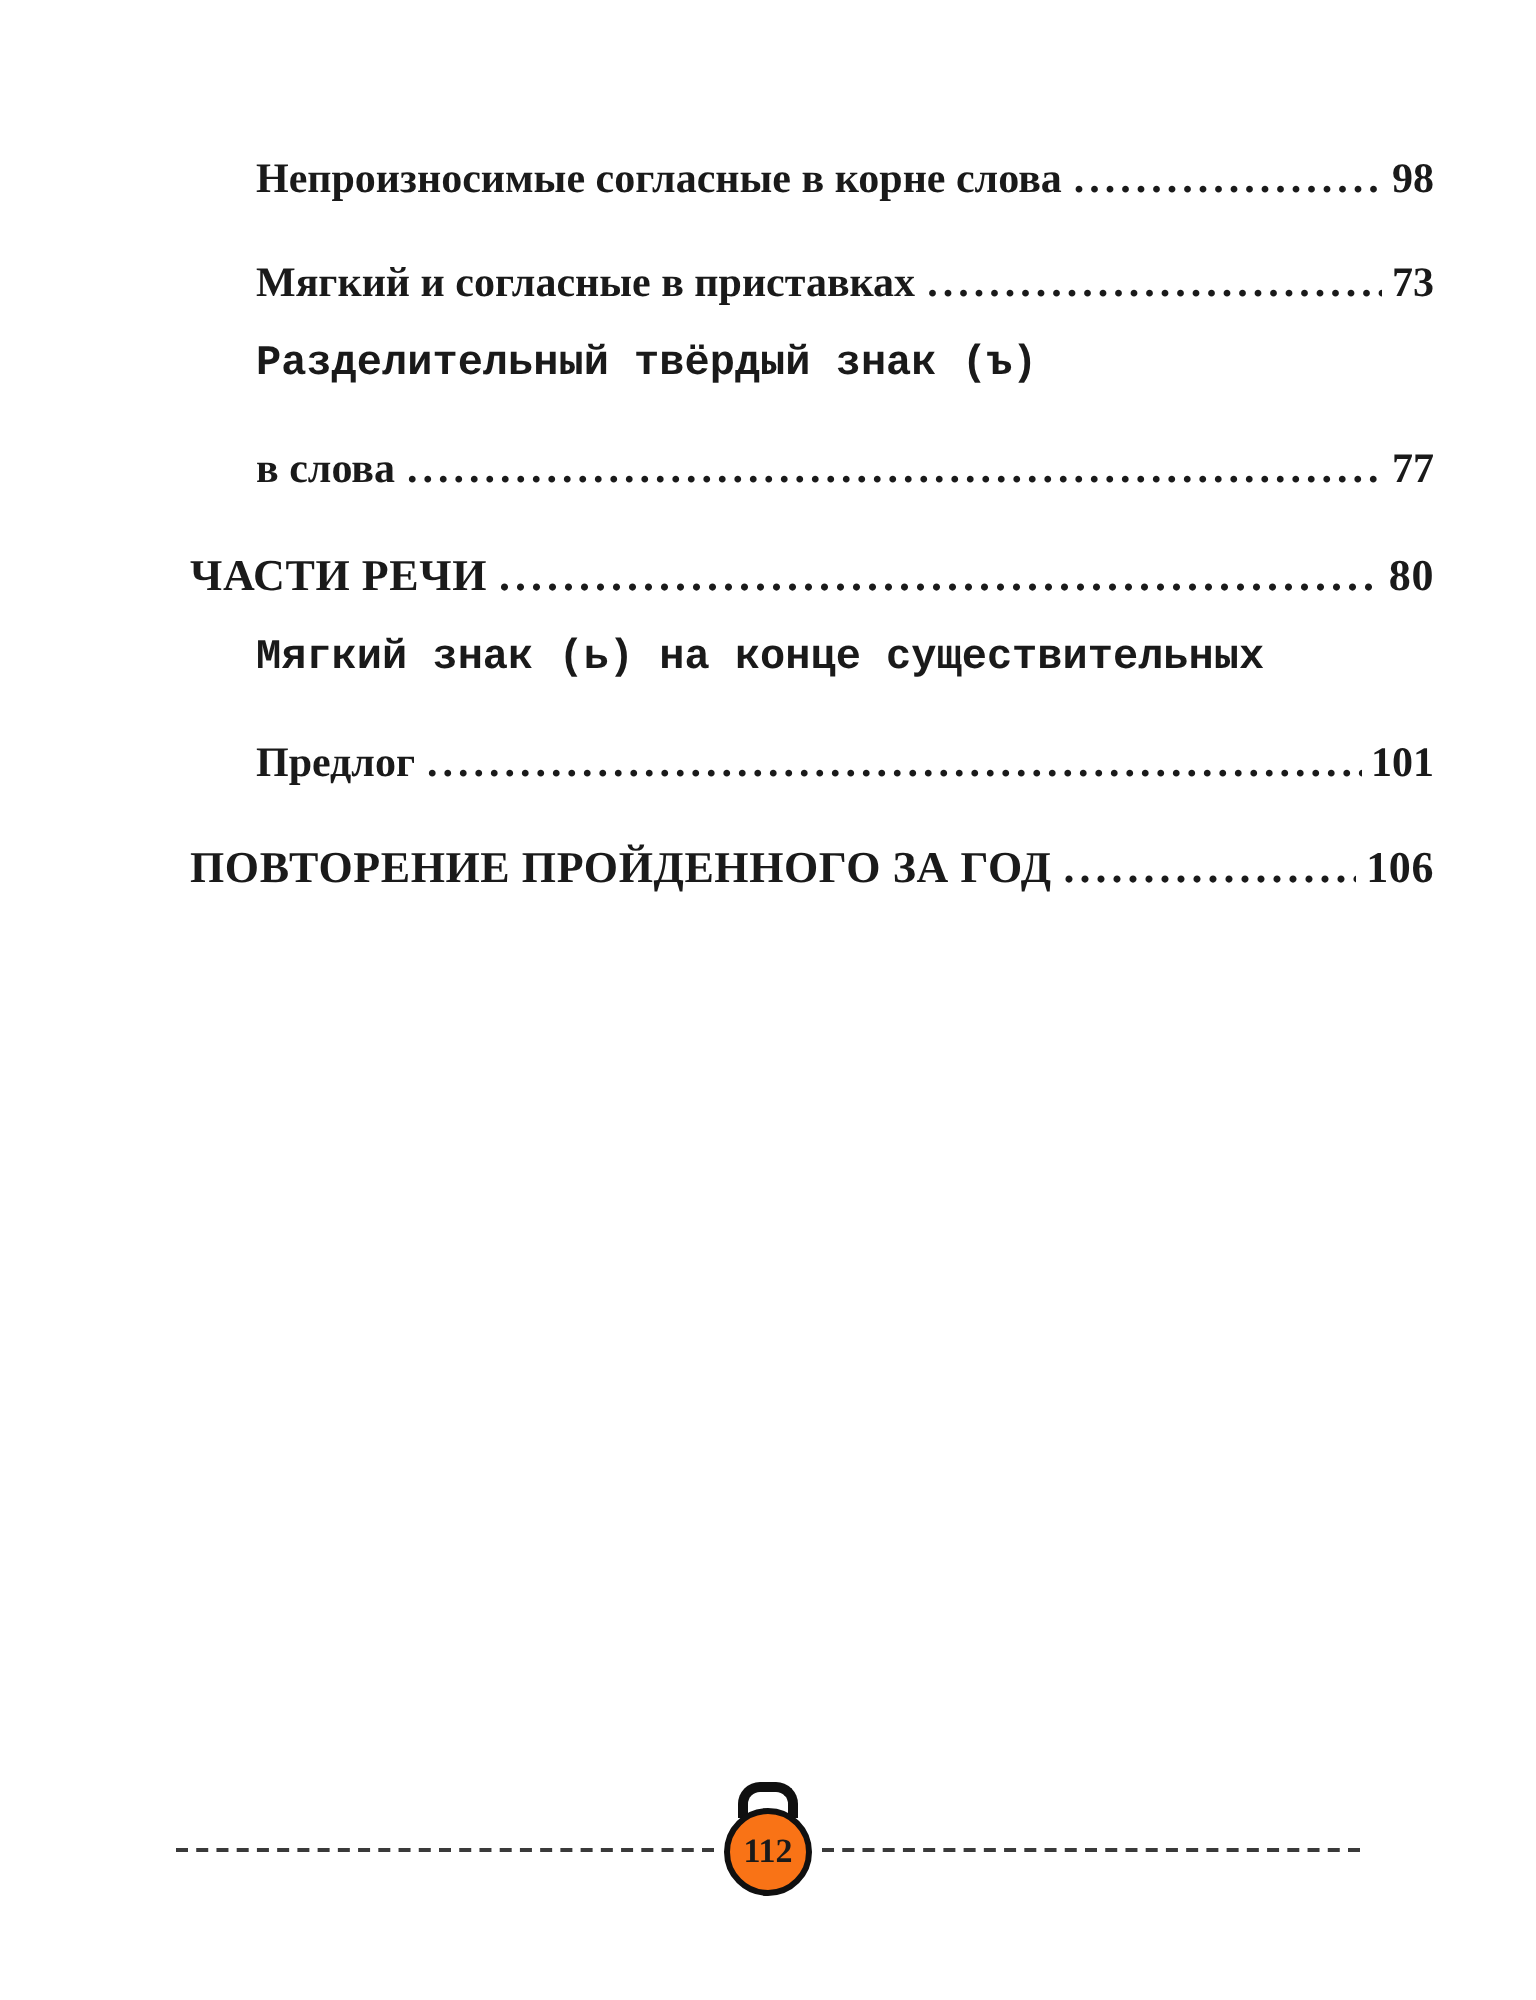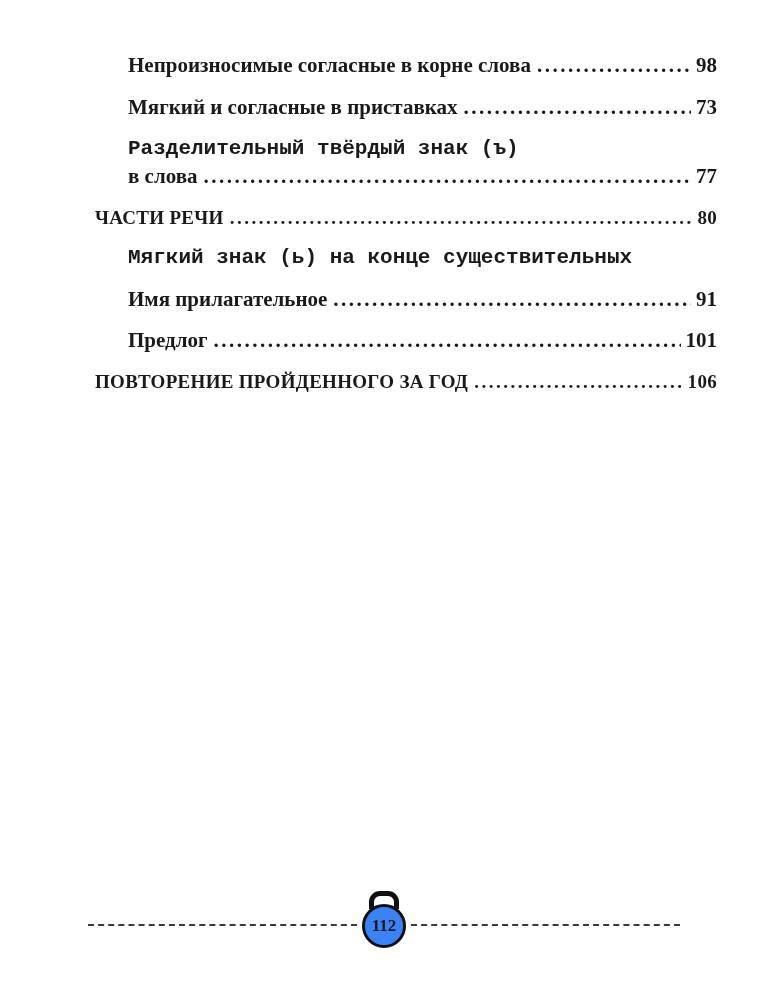--- a/index.html
+++ b/index.html
@@ -25,27 +25,28 @@
   .entry {
     font-weight: bold;
     font-size: 21px;
     line-height: 1.32;
     margin-bottom: 14px;
   }
   .entry.sub {
     padding-left: 33px;
   }
   .entry.section {
-    font-size: 19px;
+    font-size: 22px;
     margin-top: 14px;
     letter-spacing: 0.3px;
   }
   .row {
     display: flex;
     align-items: baseline;
+    margin-top: 24px;
   }
   .label {
     white-space: nowrap;
     flex: 0 0 auto;
   }
   .dots {
     flex: 1 1 auto;
     overflow: hidden;
     white-space: nowrap;
     margin: 0 3px 0 6px;
@@ -91,21 +92,21 @@
     border: 5px solid #101010;
     border-bottom: none;
     border-radius: 11px 11px 0 0;
     margin-bottom: -5px;
   }
   .circle {
     width: 38px;
     height: 38px;
     border-radius: 50%;
     border: 3px solid #101010;
-    background: #3b82f6;
+    background: #f97316;
     display: flex;
     align-items: center;
     justify-content: center;
     font-weight: bold;
     font-size: 17px;
     font-family: "Liberation Serif", serif;
     position: relative;
     z-index: 1;
   }
 </style>
@@ -148,27 +149,20 @@
         <span class="dots"></span>
         <span class="pageno">80</span>
       </div>
     </div>
 
 
     <div class="entry sub">
       <div class="line1">Мягкий знак (ь) на конце существительных</div>
     </div>
 
-    <div class="entry sub">
-      <div class="row">
-        <span class="label">Имя прилагательное</span>
-        <span class="dots"></span>
-        <span class="pageno">91</span>
-      </div>
-    </div>
 
 
     <div class="entry sub">
       <div class="row">
         <span class="label">Предлог</span>
         <span class="dots"></span>
         <span class="pageno">101</span>
       </div>
     </div>
 

